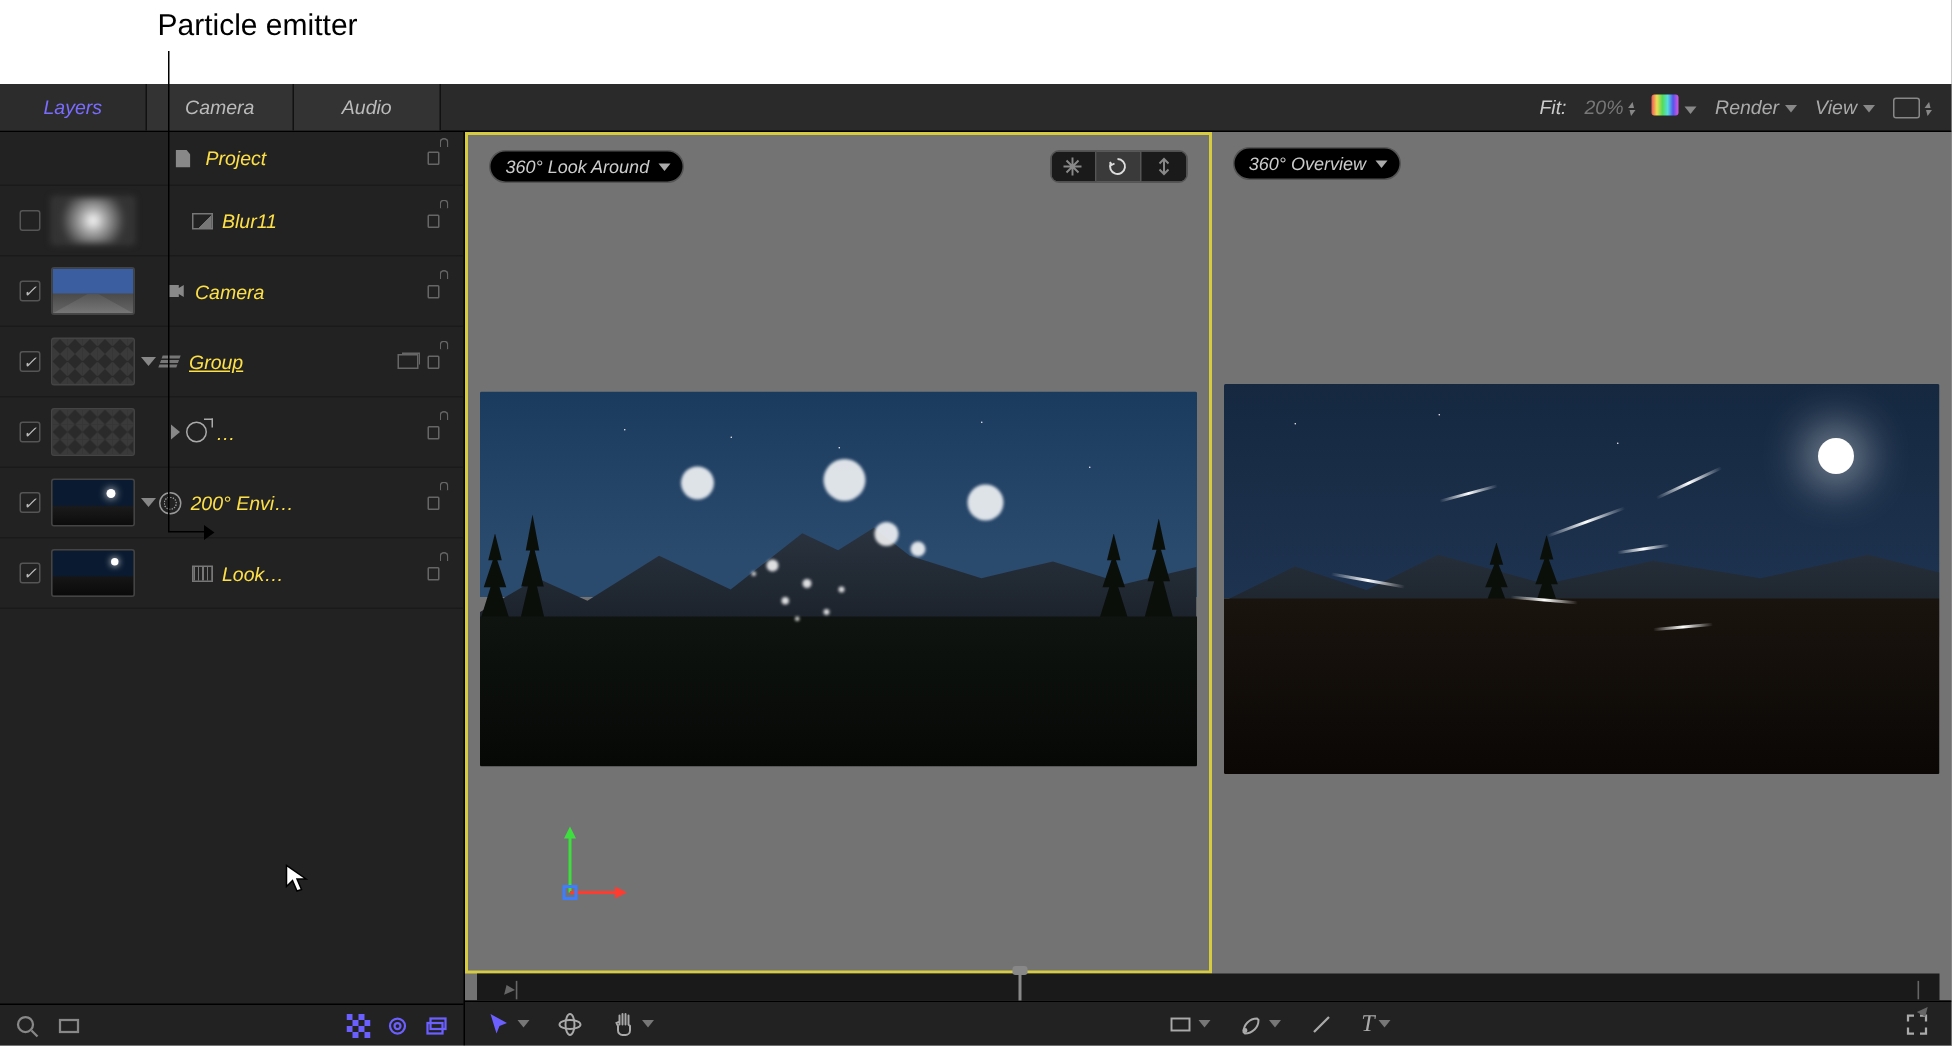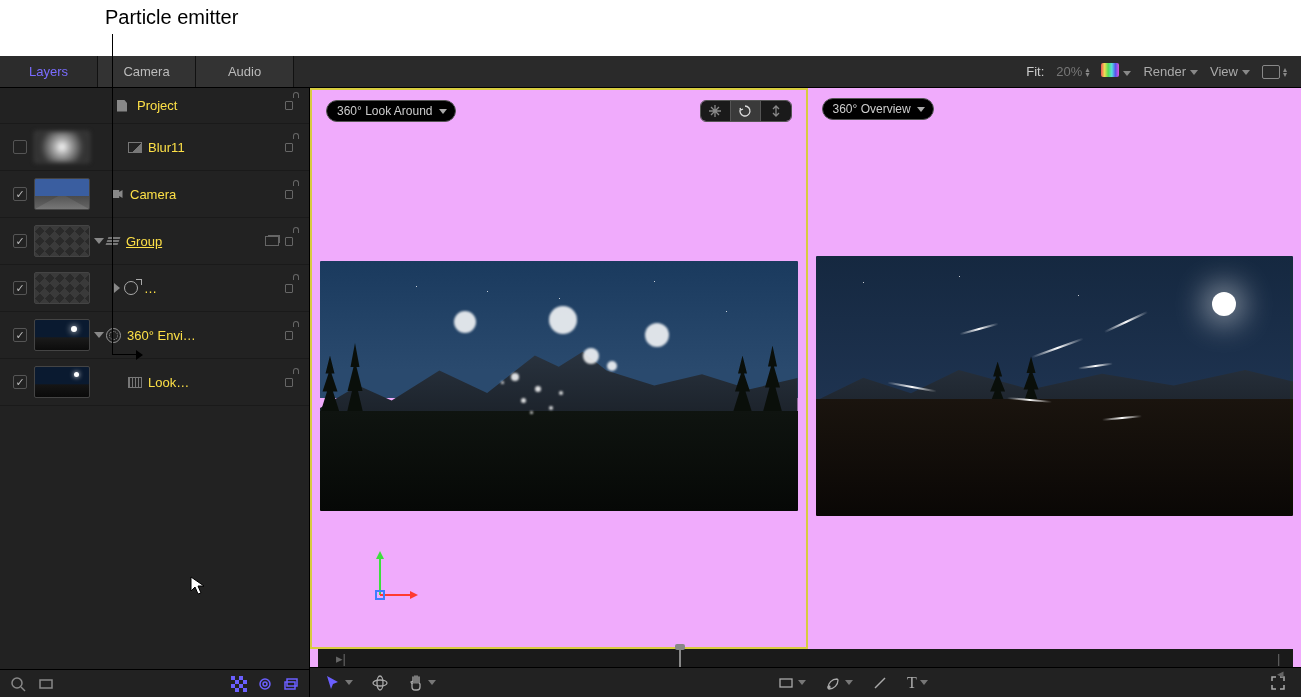--- a/index.html
+++ b/index.html
@@ -3,21 +3,21 @@
 <meta charset="utf-8">
 <style>
   * { box-sizing: border-box; margin: 0; padding: 0; font-family: -apple-system, Helvetica, Arial, sans-serif; }
   body { background: #fff; width: 1301px; height: 697px; overflow: hidden; color: #9a9a9a; font-size: 13px; }
   .annotation-area { height: 56px; position: relative; background: #fff; }
   .annotation-label { position: absolute; left: 105px; top: 6px; font-size: 20px; color: #000; }
   .annotation-line { position: absolute; left: 112px; top: 34px; width: 1px; height: 320px; background: #000; z-index: 50; }
   .annotation-elbow { position: absolute; left: 112px; top: 354px; width: 28px; height: 1px; background: #000; z-index: 50; }
   .annotation-arrowhead { position: absolute; left: 136px; top: 350px; width:0;height:0;border-top:5px solid transparent;border-bottom:5px solid transparent;border-left:7px solid #000; z-index:50;}
 
-  .app { position: relative; width: 1301px; height: 641px; background: #1b1b1b; display: flex; flex-direction: column; }
+  .app { position: relative; width: 1301px; height: 641px; background: #1b1b1b; display: flex; flex-direction: column; font-style: italic; }
   .topbar { height: 32px; display: flex; align-items: stretch; background: #2a2a2a; border-bottom: 1px solid #000; }
   .tabbar { display: flex; }
   .tab { width: 98px; display:flex; align-items:center; justify-content:center; border-right:1px solid #111; background:#333; color:#bbb; cursor:pointer; }
   .tab.active { color:#7a6cff; background:#2c2c2c; }
   .top-right { margin-left:auto; display:flex; align-items:center; gap:12px; padding-right:14px; color:#aaa; font-size:13px;}
   .top-right .with-caret::after { content:""; display:inline-block; margin-left:4px; width:0;height:0;border-left:4px solid transparent;border-right:4px solid transparent;border-top:5px solid #888; vertical-align:middle;}
   .fit-label { color:#ccc; }
   .pct { color:#777; }
   .rainbow { width:18px; height:14px; border-radius:2px; background:linear-gradient(90deg,#e55,#ed5,#5d5,#5dd,#55e,#d5d); display:inline-block;}
   .viewbox { width:18px;height:14px;border:1px solid #888;border-radius:2px;display:inline-block;}
@@ -64,21 +64,21 @@
   .ic.emitter{width:14px;height:14px;border:1.5px solid #aaa;border-radius:50%;position:relative;}
   .ic.emitter::after{content:"";position:absolute;right:-5px;top:-3px;width:5px;height:5px;border-top:1.5px solid #aaa;border-right:1.5px solid #aaa;}
 
   .sidebar-footer{height:28px;border-top:1px solid #000;display:flex;align-items:center;padding:0 10px;gap:12px;}
   .sf-left{display:flex;gap:12px;}
   .sf-right{margin-left:auto;display:flex;gap:10px;}
   .sf-ic{width:16px;height:16px;display:flex;align-items:center;justify-content:center;color:#888;}
   .sf-ic.blue{color:#6b5fff;}
   .sf-ic svg{width:16px;height:16px;}
 
-  .canvas-area{flex:1;display:flex;flex-direction:column;background:#f0abfc;min-width:0;}
+  .canvas-area{flex:1;display:flex;flex-direction:column;background:#737373;min-width:0;}
   .viewers{flex:1;display:flex;gap:0;min-height:0;}
   .viewer{flex:1;display:flex;flex-direction:column;position:relative;padding:8px;}
   .viewer.left{border:2px solid #d7cc3f;}
   .viewer-header{position:absolute;top:10px;left:14px;display:flex;align-items:center;gap:8px;z-index:5;}
   .viewselect{background:#000;border:1px solid #555;border-radius:11px;padding:3px 22px 3px 10px;color:#ccc;font-size:12px;position:relative;}
   .viewselect::after{content:"";position:absolute;right:8px;top:8px;width:0;height:0;border-left:4px solid transparent;border-right:4px solid transparent;border-top:5px solid #aaa;}
   .seg-group{position:absolute;top:10px;right:14px;display:flex;border:1px solid #555;border-radius:6px;overflow:hidden;z-index:5;}
   .seg{width:30px;height:20px;display:flex;align-items:center;justify-content:center;background:#1a1a1a;color:#888;border-right:1px solid #555;}
   .seg:last-child{border-right:none;}
   .seg.active{background:#3a3a3a;color:#ddd;}
@@ -222,21 +222,21 @@
             </div>
         </div>
 
         <div class="row">
           <div class="chkcol">
               <span class="chk">✓</span>
             </div>
           <div class="thumb night1"></div>
           <span class="disc"></span>
           <span class="ic env" style="margin-right:6px;"></span>
-          <span class="label">360° Envi…</span>
+          <span class="label">200° Envi…</span>
           <div class="rowicons">
               <span class="ic lock"></span>
             </div>
         </div>
 
         <div class="row">
           <div class="chkcol">
               <span class="chk">✓</span>
             </div>
           <div class="thumb night2"></div>

